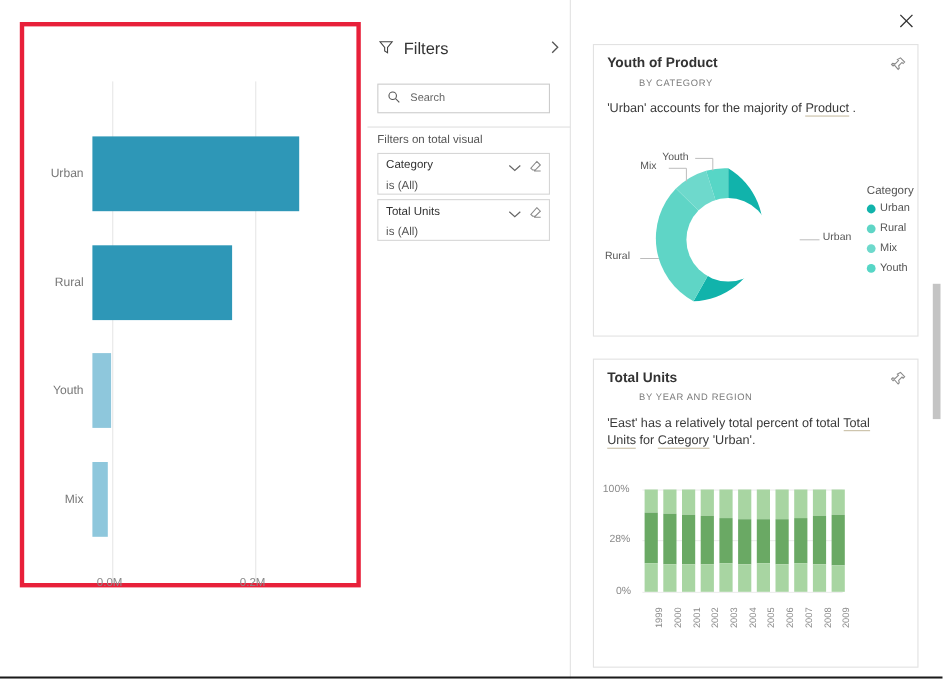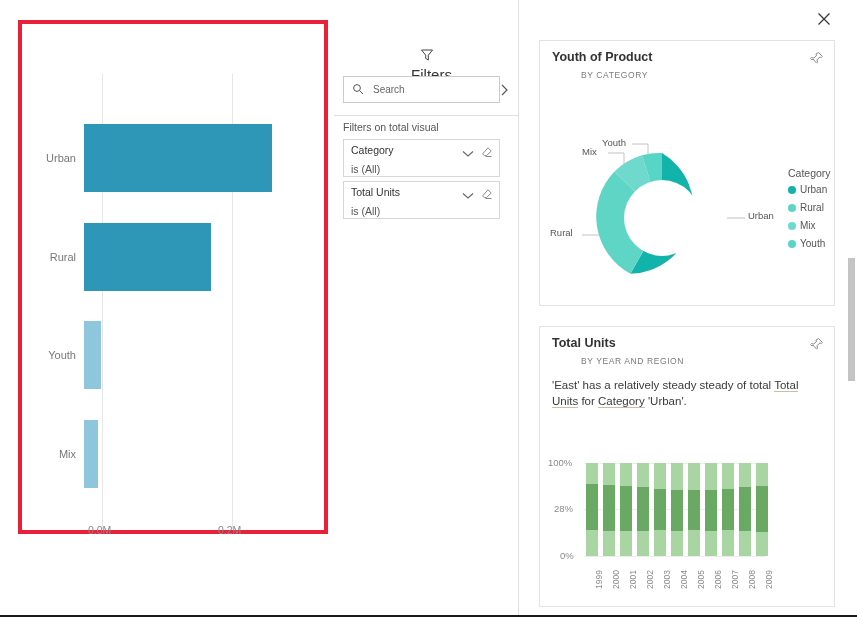--- a/index.html
+++ b/index.html
@@ -27,22 +27,22 @@
   .bc-axis-label {
     position: absolute; font-size: 10.5px; color: #8a8a8a; white-space: nowrap;
   }
 
   
   .filters-pane {
     position: absolute; left: 334px; top: 0; width: 185px; height: 617px;
     background: #ffffff; border-right: 1px solid #e0e0e0;
   }
   .filters-header {
-    position: absolute; left: 10px; top: 48px; right: 8px;
-    display: flex; align-items: center; flex-direction: column;
+    position: absolute; left: 10px; top: 36px; right: 8px;
+    display: flex; align-items: flex-start;
   }
   .filters-title { font-size: 15px; color: #333333; margin-left: 9px; }
   .filters-expand { margin-left: auto; color: #555; font-size: 14px; line-height: 1; }
   .search-box {
     position: absolute; left: 9px; top: 76px; width: 157px; height: 27px;
     border: 1px solid #cccccc; background: #fff;
     display: flex; align-items: center; padding-left: 8px;
   }
   .search-ph { font-size: 10px; color: #666666; margin-left: 9px; }
   .filters-divider {
@@ -92,21 +92,21 @@
   
   .donut-wrap { position: absolute; left: 0; top: 96px; width: 296px; height: 165px; }
   .donut-legend { position: absolute; left: 248px; top: 30px; }
   .dl-title { font-size: 10.5px; color: #555555; margin-bottom: 5px; }
   .dl-item { display: flex; align-items: center; margin-bottom: 7px; }
   .dl-dot { width: 8px; height: 8px; border-radius: 50%; margin-right: 4px; }
   .dl-text { font-size: 10px; color: #555555; }
   .lead-label { position: absolute; font-size: 9.5px; color: #555555; white-space: nowrap; }
 
   
-  .stacked-wrap { position: absolute; left: 0; top: 108px; width: 296px; height: 130px; margin-top: 18px; }
+  .stacked-wrap { position: absolute; left: 0; top: 108px; width: 296px; height: 130px; }
   .sb-ylabel { position: absolute; font-size: 9.5px; color: #8a8a8a; }
   .sb-plot { position: absolute; left: 44px; top: 10px; width: 180px; height: 93px; }
   .sb-col { position: absolute; bottom: 0; width: 12px; display: flex; flex-direction: column; }
   .sb-xlabel {
     position: absolute; font-size: 8.5px; color: #8a8a8a;
     transform: rotate(-90deg); transform-origin: left top; white-space: nowrap;
   }
   .sb-legend { position: absolute; left: 232px; top: 28px; }
   .sb-gridline { position: absolute; left: 44px; width: 182px; height: 1px; background: #ededed; }
   .vscroll-track {
@@ -226,20 +226,23 @@
     </div>
 
     <div class="card" id="card-product">
       <div class="card-title">Youth of Product</div>
       <div class="card-sub">BY CATEGORY</div>
       <div class="pin-icon">
         <svg width="15" height="15" viewBox="0 0 15 15">
             <path d="M9.6 1.6l3.8 3.8-1.4 1.4-1-1-3 3 .5 2.3-1 1L3.9 8l-1 1L1.5 7.6l1-1 2.3.5 3-3-1-1z" fill="none" stroke="#8a8a8a" stroke-width="1"></path>
           </svg>
       </div>
+      <div class="card-desc" id="desc-product">
+        <span>'Urban' accounts for the majority of </span><span class="underl">Product</span><span> .</span>
+      </div>
 
       <div class="donut-wrap">
         <svg width="180" height="158" viewBox="0 0 180 158" style="position:absolute; left:32px; top:2px;">
 
           <path d="M 90 79 L 90 14 A 65 65 0 0 1 58.4 134.8 Z" fill="#11b3ab"></path>
 
           <path d="M 90 79 L 58.4 134.8 A 65 65 0 0 1 42.5 32.4 Z" fill="#5fd5c6"></path>
 
           <path d="M 90 79 L 42.5 32.4 A 65 65 0 0 1 69.9 16.2 Z" fill="#6ed9cc"></path>
 
@@ -280,21 +283,21 @@
 
     <div class="card" id="card-units">
       <div class="card-title">Total Units</div>
       <div class="card-sub">BY YEAR AND REGION</div>
       <div class="pin-icon">
         <svg width="15" height="15" viewBox="0 0 15 15">
             <path d="M9.6 1.6l3.8 3.8-1.4 1.4-1-1-3 3 .5 2.3-1 1L3.9 8l-1 1L1.5 7.6l1-1 2.3.5 3-3-1-1z" fill="none" stroke="#8a8a8a" stroke-width="1"></path>
           </svg>
       </div>
       <div class="card-desc" id="desc-units">
-        <span>'East' has a relatively steady steady of total </span><span class="underl">Total Units</span><span> for </span><span class="underl">Category</span><span> 'Urban'.</span>
+        <span>'East' has a relatively total percent of total </span><span class="underl">Total Units</span><span> for </span><span class="underl">Category</span><span> 'Urban'.</span>
       </div>
 
       <div class="stacked-wrap">
         <div class="sb-gridline" style="top:10px;"></div>
         <div class="sb-gridline" style="top:56px;"></div>
         <div class="sb-gridline" style="top:103px;"></div>
 
         <div class="sb-ylabel" style="left:8px; top:4px;">100%</div>
         <div class="sb-ylabel" style="left:14px; top:50px;">28%</div>
         <div class="sb-ylabel" style="left:20px; top:97px;">0%</div>

